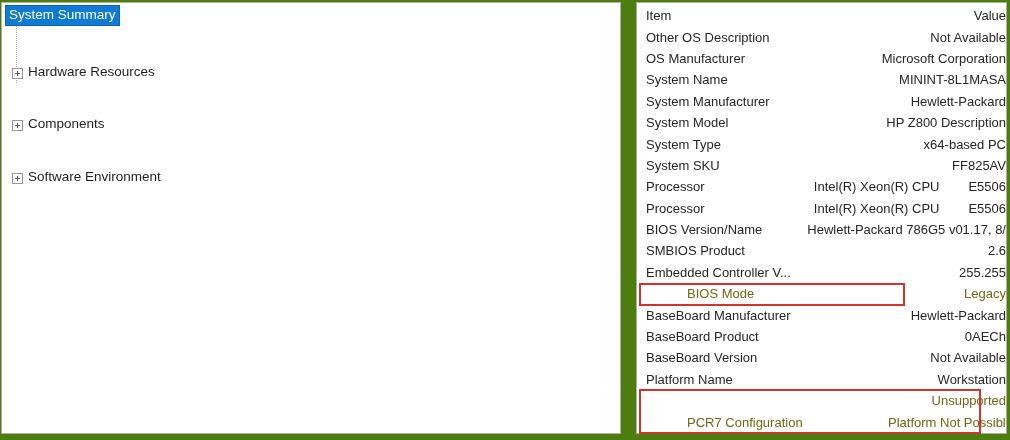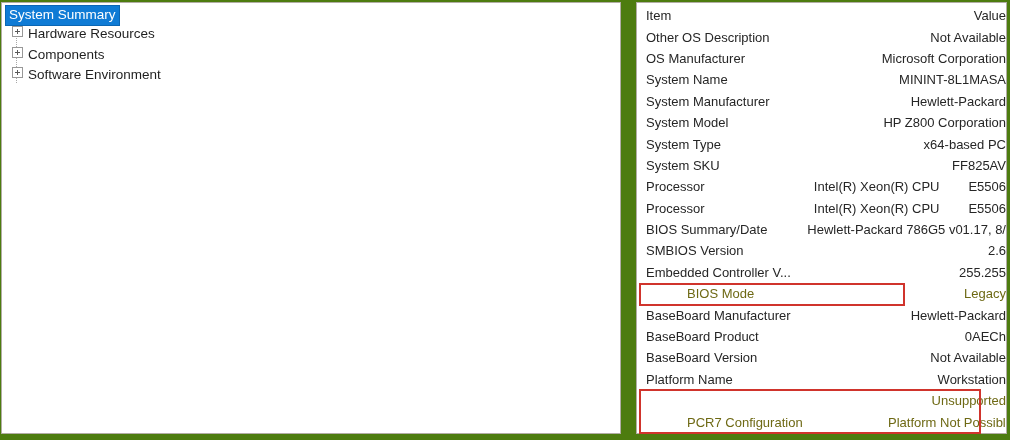--- a/index.html
+++ b/index.html
@@ -34,24 +34,25 @@
   }
   .tree-connector {
     position: absolute; left: 14px; top: 23px;
     height: 57px; width: 0;
     border-left: 1px dotted #a8a8a8;
     z-index: 0;
   }
   .tree-item {
     position: relative; z-index: 1;
     height: 20.5px;
-    display: flex; align-items: flex-start;
+    display: flex; align-items: flex-end;
     padding-left: 8px;
     font-size: 13.5px; color: #1f1f1f;
     cursor: default;
+    margin-top: 32px;
   }
   .expander {
     width: 11px; height: 11px;
     box-sizing: border-box;
     border: 1px solid #989898;
     background: #fff;
     position: relative;
     margin-right: 5px;
     flex: none;
   }
@@ -141,44 +142,44 @@
         <div class="row">
           <span class="cell item">System Name</span>
           <span class="cell value">MININT-8L1MASA</span>
         </div>
         <div class="row">
           <span class="cell item">System Manufacturer</span>
           <span class="cell value">Hewlett-Packard</span>
         </div>
         <div class="row">
           <span class="cell item">System Model</span>
-          <span class="cell value">HP Z800 Corporation</span>
+          <span class="cell value">HP Z800 Description</span>
         </div>
         <div class="row">
           <span class="cell item">System Type</span>
           <span class="cell value">x64-based PC</span>
         </div>
         <div class="row">
           <span class="cell item">System SKU</span>
           <span class="cell value">FF825AV</span>
         </div>
         <div class="row">
           <span class="cell item">Processor</span>
           <span class="cell value">Intel(R) Xeon(R) CPU        E5506</span>
         </div>
         <div class="row">
           <span class="cell item">Processor</span>
           <span class="cell value">Intel(R) Xeon(R) CPU        E5506</span>
         </div>
         <div class="row">
-          <span class="cell item">BIOS Summary/Date</span>
+          <span class="cell item">BIOS Version/Name</span>
           <span class="cell value">Hewlett-Packard 786G5 v01.17, 8/</span>
         </div>
         <div class="row">
-          <span class="cell item">SMBIOS Version</span>
+          <span class="cell item">SMBIOS Product</span>
           <span class="cell value">2.6</span>
         </div>
         <div class="row">
           <span class="cell item">Embedded Controller V...</span>
           <span class="cell value">255.255</span>
         </div>
         <div class="row hl">
           <span class="cell item">BIOS Mode</span>
           <span class="cell value">Legacy</span>
         </div>

